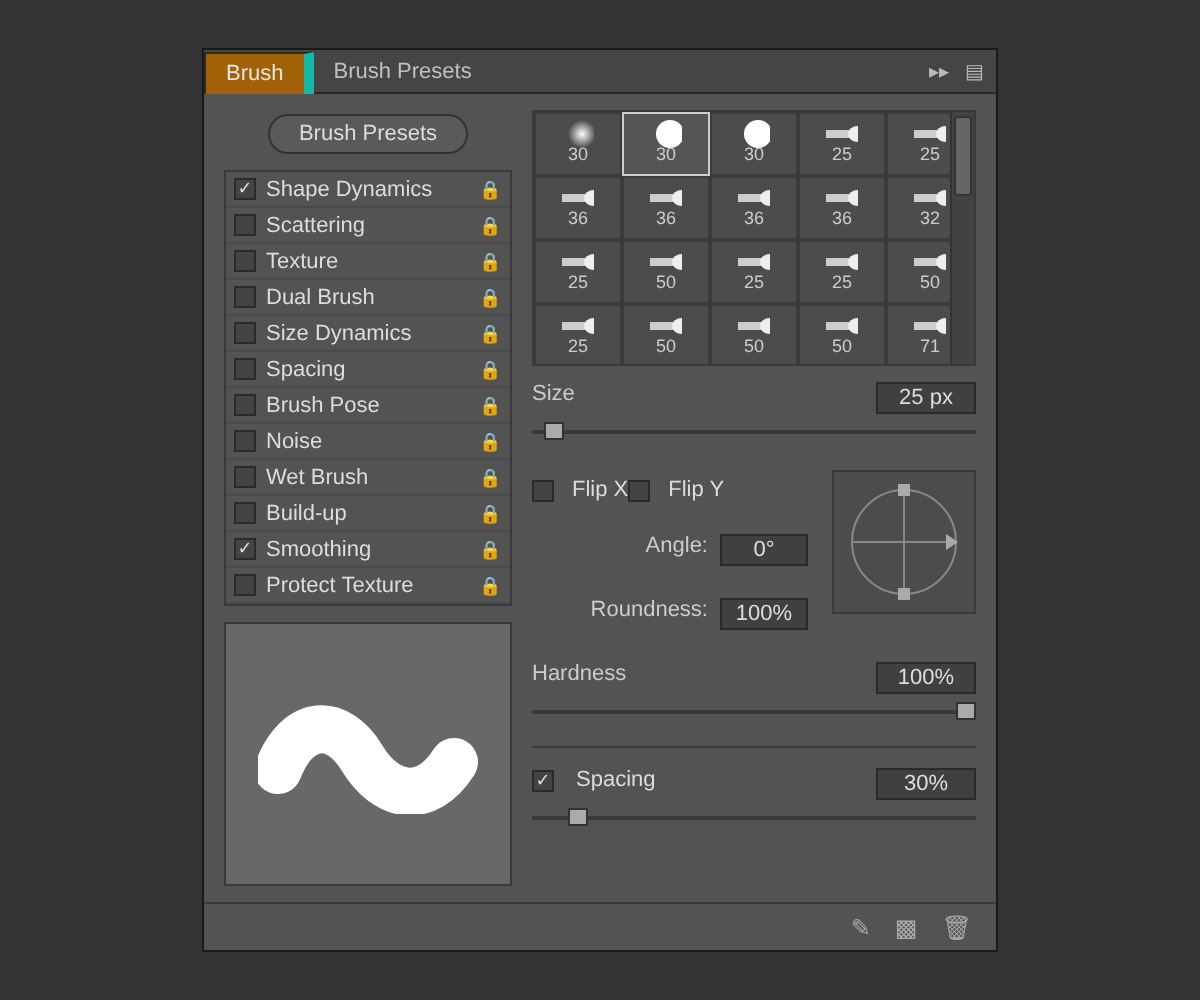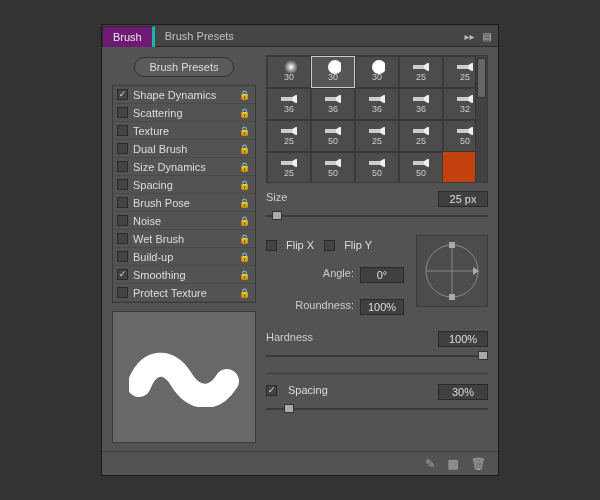--- a/index.html
+++ b/index.html
@@ -1,46 +1,46 @@
 <!DOCTYPE html>
 <html><head>
 <meta charset="utf-8">
 <style>
 * { margin:0; padding:0; box-sizing:border-box; font-family:"Segoe UI",Tahoma,sans-serif; }
 body { background:#333; width:600px; height:500px; display:flex; align-items:center; justify-content:center; }
 .panel { width:398px; height:452px; background:#535353; border:1px solid #1a1a1a; position:relative; }
 .tabbar { height:22px; background:#454545; display:flex; align-items:flex-end; border-bottom:1px solid #2a2a2a; }
 .tab { font-size:11px; color:#c0c0c0; padding:4px 10px; cursor:pointer; }
-.tab.active { background:#701a75; color:#e6e6e6; border-top:1px solid #2a2a2a; border-left:1px solid #2a2a2a; border-right:3px solid #14b8a6; position:relative; top:1px;margin-top:10px; }
+.tab.active { background:#a16207; color:#e6e6e6; border-top:1px solid #2a2a2a; border-left:1px solid #2a2a2a; border-right:5px solid #14b8a6; position:relative; top:1px;margin-top:10px; }
 .tab-icons { margin-left:auto; display:flex; gap:8px; padding:0 6px 4px; color:#bbb; font-size:10px; align-items:center; }
 .body { display:flex; height:calc(100% - 22px - 24px); }
 .left { width:158px; padding:8px 4px 8px 10px; display:flex; flex-direction:column; }
 .presets-btn { font-size:11px; color:#ddd; background:#5a5a5a; border:1px solid #333; border-radius:10px; padding:3px 14px; margin:2px auto 8px; cursor:pointer; }
 .optlist { border:1px solid #3a3a3a; background:#535353; }
 .optitem { display:flex; align-items:center; font-size:11px; color:#ddd; height:18px; padding:0 4px; border-bottom:1px solid #4a4a4a; cursor:pointer; position:relative; }
 .optitem.sel { background:#8a9fbf; color:#fff; }
 .optitem.head { padding-left:18px; }
 .cb { width:11px; height:11px; border:1px solid #2a2a2a; background:#444; margin-right:5px; display:flex; align-items:center; justify-content:center; font-size:9px; color:#ddd; flex-shrink:0; line-height:1; }
 .lock { margin-left:auto; font-size:9px; color:#888; }
 .preview { margin-top:8px; flex:1; min-height:90px; border:1px solid #3a3a3a; background:#686868; display:flex; align-items:center; justify-content:center; }
 .stroke { width:110px; height:60px; }
 .right { flex:1; padding:8px 10px 8px 6px; font-size:11px; color:#ddd; }
-.grid { border:1px solid #3a3a3a; background:#c2410c; height:128px; overflow:hidden; position:relative; }
+.grid { border:1px solid #3a3a3a; background:#404040; height:128px; overflow:hidden; position:relative; }
 .gridin { display:grid; grid-template-columns:repeat(5,1fr); }
 .cell { height:32px; border:1px solid #3a3a3a; display:flex; flex-direction:column; align-items:center; justify-content:center; font-size:9px; color:#ccc; background:#4c4c4c; cursor:pointer; position:relative; }
 .cell.sel { border:1px solid #ccc; background:#555; }
 .sbar { position:absolute; right:0; top:0; bottom:0; width:12px; background:#424242; border-left:1px solid #333; }
 .sthumb { position:absolute; left:1px; right:1px; top:2px; height:40px; background:#666; border:1px solid #333; border-radius:2px; }
 .row { display:flex; align-items:flex-start; margin-top:8px; }
 .lbl { font-size:11px; color:#ccc; }
 .valbox { font-size:11px; color:#ddd; background:#404040; border:1px solid #2a2a2a; padding:1px 6px; min-width:50px; text-align:center; }
 .slider { height:14px; position:relative; margin-top:2px; }
 .slider .track { height:2px; background:#3a3a3a; position:absolute; left:0; right:0; top:6px; }
 .slider .knob { width:10px; height:9px; background:#aaa; position:absolute; top:2px; border:1px solid #333; }
-.flip { display:flex; gap:10px; margin-top:8px; }
+.flip { display:flex; margin-top:8px; }
 .ang { display:flex; gap:12px; margin-top:8px; }
 .angL { flex:1; display:flex; flex-direction:column; gap:8px; }
 .cir { width:72px; height:72px; border:1px solid #3a3a3a; background:#4c4c4c; display:flex; align-items:center; justify-content:center; margin-top:4px; }
 .hr { height:1px; background:#3a3a3a; margin:10px 0; }
 .shape { width:16px; height:10px; display:flex; align-items:center; justify-content:center; }
 .footer { position:absolute; bottom:0; left:0; right:0; height:24px; border-top:1px solid #3a3a3a; display:flex; align-items:center; justify-content:flex-end; gap:12px; padding:0 12px; color:#aaa; font-size:12px; }
 </style>
 </head>
 <body>
 
@@ -297,20 +297,29 @@
               <div>50</div>
             </div>
             <div class="cell">
               <div class="shape">
                 <svg width="22" height="10">
                   <rect x="0" y="3" width="12" height="4" fill="#ccc"></rect>
                   <ellipse cx="16" cy="5" rx="5" ry="4" fill="#eee"></ellipse>
                 </svg>
               </div>
               <div>50</div>
+            </div>
+            <div class="cell">
+              <div class="shape">
+                <svg width="22" height="10">
+                  <rect x="0" y="3" width="12" height="4" fill="#ccc"></rect>
+                  <ellipse cx="16" cy="5" rx="5" ry="4" fill="#eee"></ellipse>
+                </svg>
+              </div>
+              <div>71</div>
             </div>
           </div>
         <div class="sbar">
             <div class="sthumb"></div>
           </div>
       </div>
 
       <div class="row" style="justify-content:space-between">
         <span class="lbl">Size</span>
         <span class="valbox">25 px</span>

